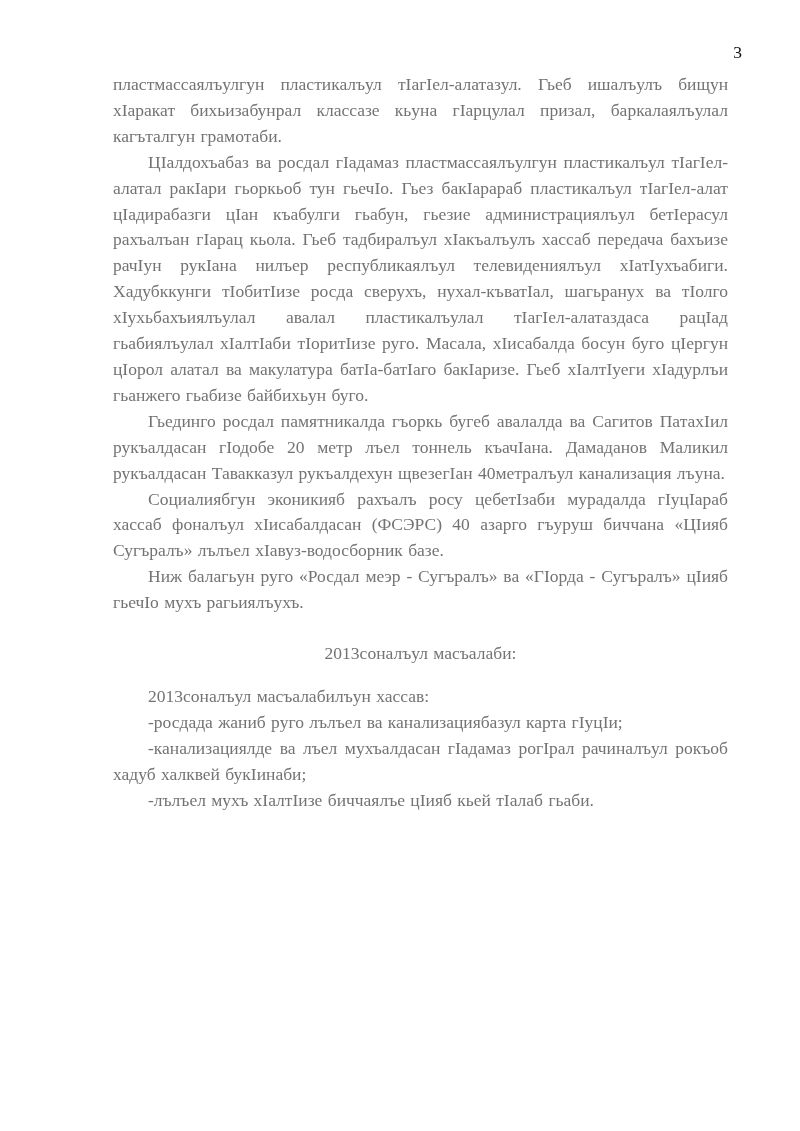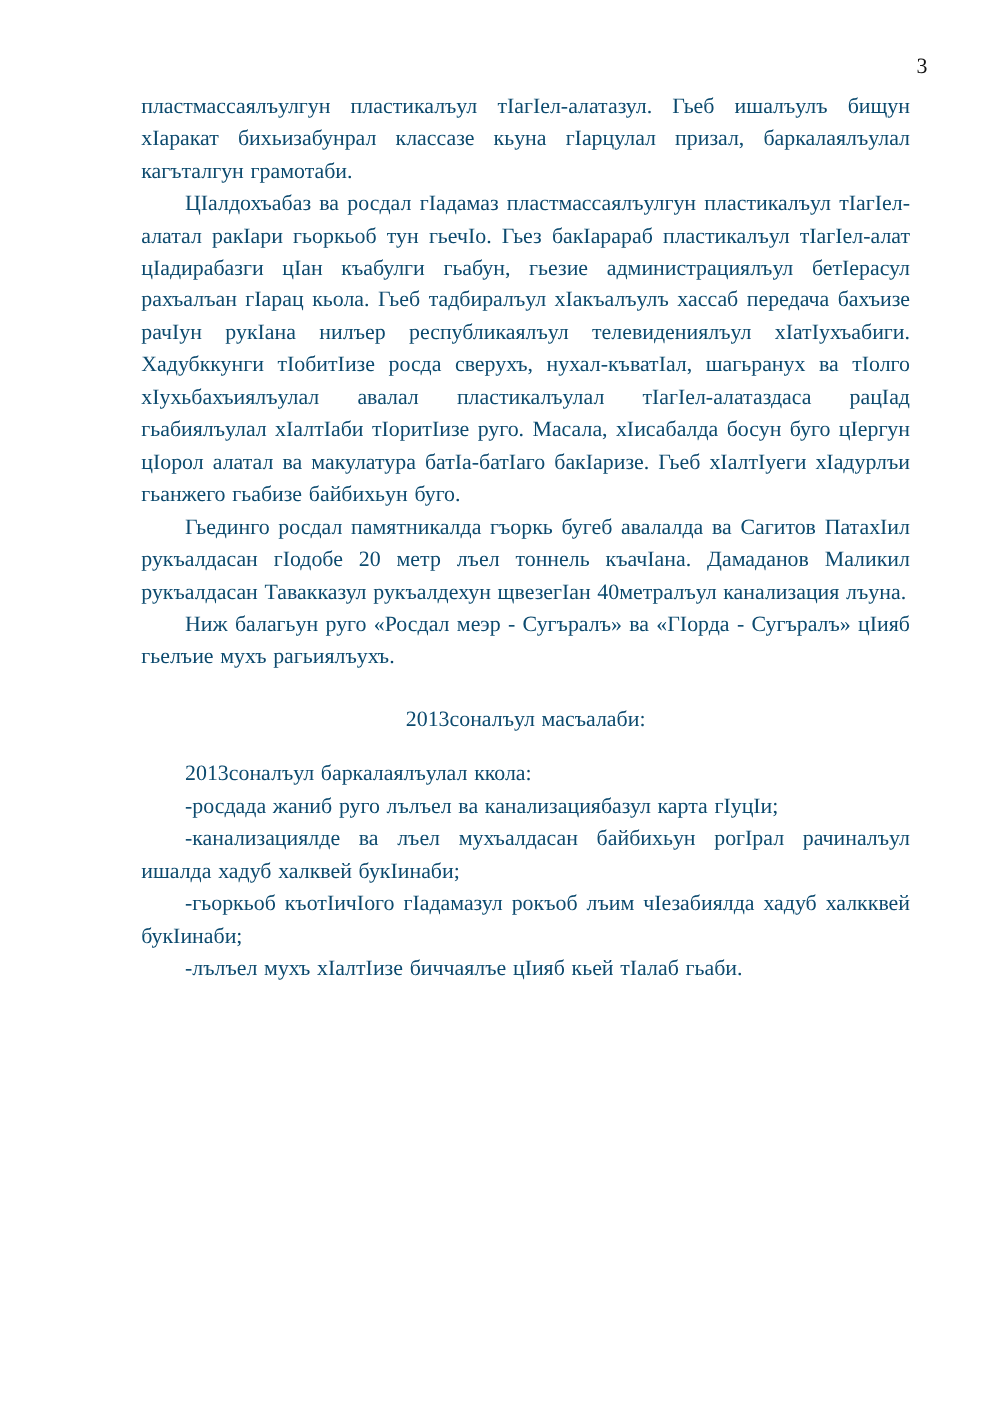--- a/index.html
+++ b/index.html
@@ -25,21 +25,21 @@
     color: #111111;
   }
   .content {
     position: absolute;
     left: 113px;
     top: 72px;
     width: 615px;
     font-size: 17.5px;
     line-height: 25.9px;
     text-align: justify;
-    color: #0c4a6e;
+    color: #737373;
   }
   .content p {
     margin: 0;
     padding: 0;
     text-indent: 35px;
     word-spacing: 1px;
   }
   .content p.continuation {
     text-indent: 0;
   }
@@ -59,29 +59,29 @@
 
   <div class="content">
 
     <p class="continuation">пластмассаялъулгун пластикалъул тIагIел-алатазул. Гьеб ишалъулъ бищун хIаракат бихьизабунрал классазе кьуна гIарцулал призал, баркалаялъулал кагъталгун грамотаби.</p>
 
     <p>ЦIалдохъабаз ва росдал гIадамаз пластмассаялъулгун пластикалъул тIагIел-алатал ракIари гьоркьоб тун гьечIо. Гьез бакIарараб пластикалъул тIагIел-алат цIадирабазги цIан къабулги гьабун, гьезие администрациялъул бетIерасул рахъалъан гIарац кьола. Гьеб тадбиралъул хIакъалъулъ хассаб передача бахъизе рачIун рукIана нилъер республикаялъул телевидениялъул хIатIухъабиги. Хадубккунги тIобитIизе росда сверухъ, нухал-къватIал, шагьранух ва тIолго хIухьбахъиялъулал авалал пластикалъулал тIагIел-алатаздаса рацIад гьабиялъулал хIалтIаби тIоритIизе руго. Масала, хIисабалда босун буго цIергун цIорол алатал ва макулатура батIа-батIаго бакIаризе. Гьеб хIалтIуеги хIадурлъи гьанжего гьабизе байбихьун буго.</p>
 
 
     <p>Гьединго росдал памятникалда гъоркь бугеб авалалда ва Сагитов ПатахIил рукъалдасан гIодобе 20 метр лъел тоннель къачIана. Дамаданов Маликил рукъалдасан Тавакказул рукъалдехун щвезегIан 40метралъул канализация лъуна.</p>
 
+    <p>Социалиябгун эконикияб рахъалъ росу цебетIзаби мурадалда гIуцIараб хассаб фоналъул хIисабалдасан (ФСЭРС) 40 азарго гъуруш биччана «ЦIияб Сугъралъ» лълъел хIавуз-водосборник базе.</p>
 
-    <p>Ниж балагьун руго «Росдал меэр - Сугъралъ» ва «ГIорда - Сугъралъ» цIияб гьелъие мухъ рагьиялъухъ.</p>
+    <p>Ниж балагьун руго «Росдал меэр - Сугъралъ» ва «ГIорда - Сугъралъ» цIияб гьечIо мухъ рагьиялъухъ.</p>
 
     <p class="section-heading">2013соналъул масъалаби:</p>
 
-    <p>2013соналъул баркалаялъулал ккола:</p>
+    <p>2013соналъул масъалабилъун хассав:</p>
 
     <p>-росдада жаниб руго лълъел ва канализациябазул карта гIуцIи;</p>
 
-    <p>-канализациялде ва лъел мухъалдасан байбихьун рогIрал рачиналъул ишалда хадуб халквей букIинаби;</p>
+    <p>-канализациялде ва лъел мухъалдасан гIадамаз рогIрал рачиналъул рокъоб хадуб халквей букIинаби;</p>
 
-    <p>-гьоркьоб къотIичIого гIадамазул рокъоб лъим чIезабиялда хадуб халкквей букIинаби;</p>
 
     <p>-лълъел мухъ хIалтIизе биччаялъе цIияб кьей тIалаб гьаби.</p>
 
   </div>
 </div>
 
 </body></html>

